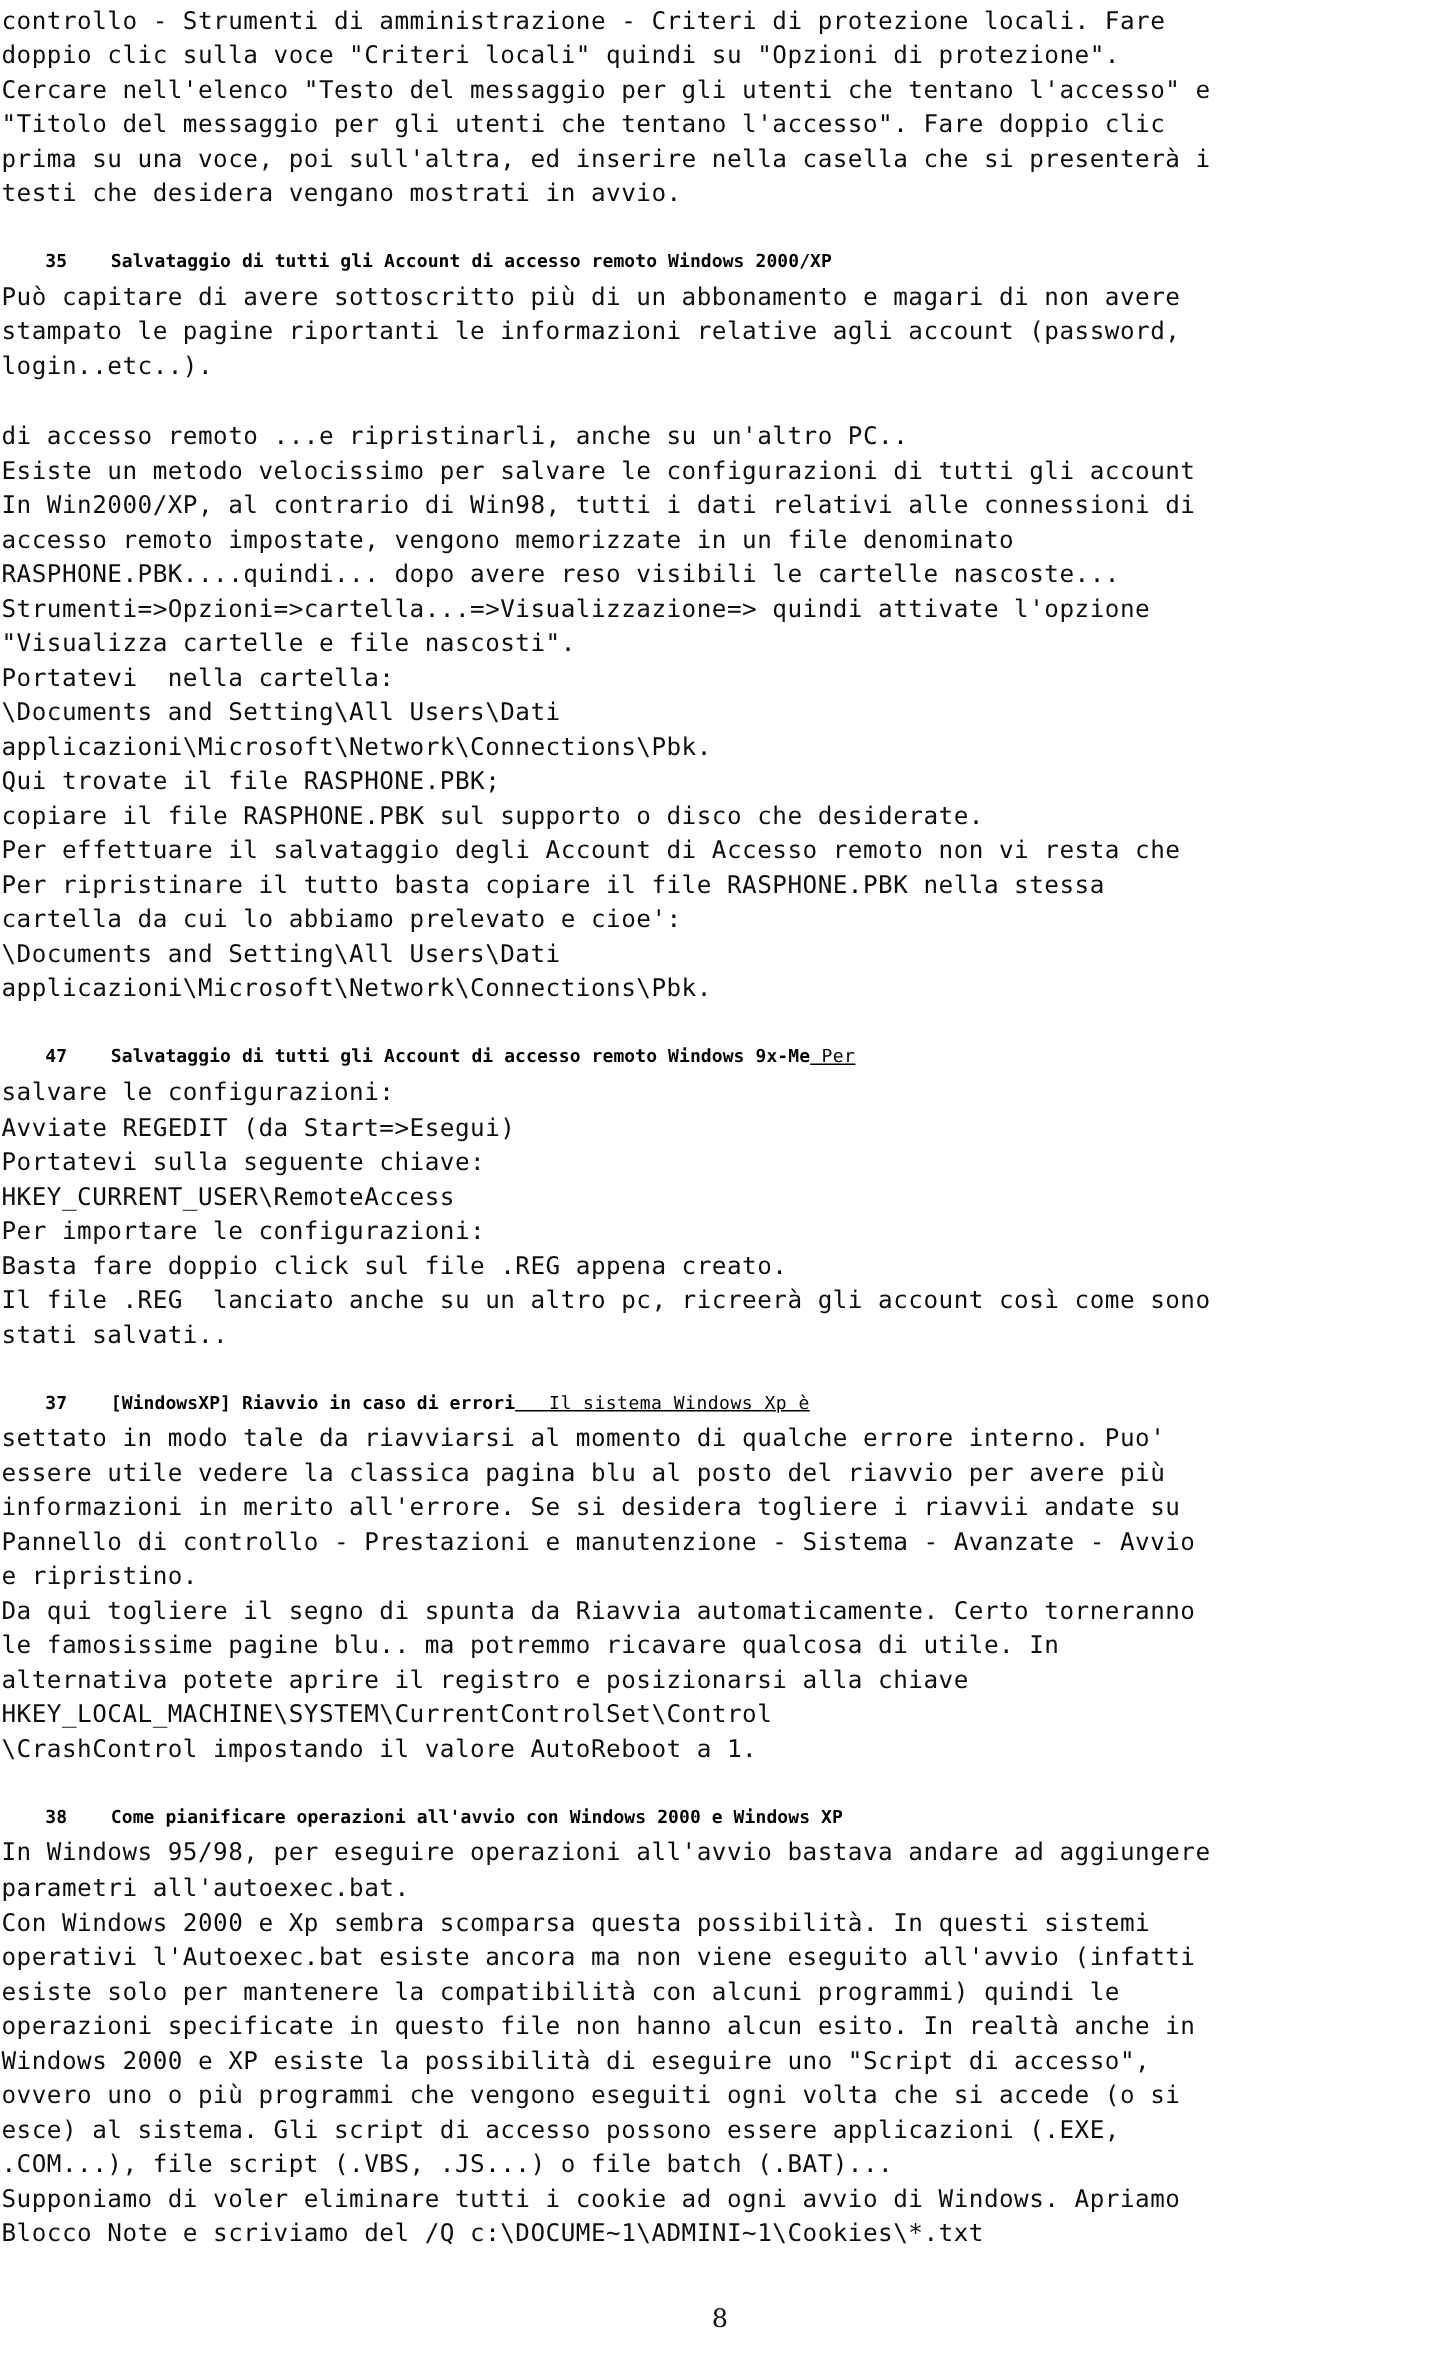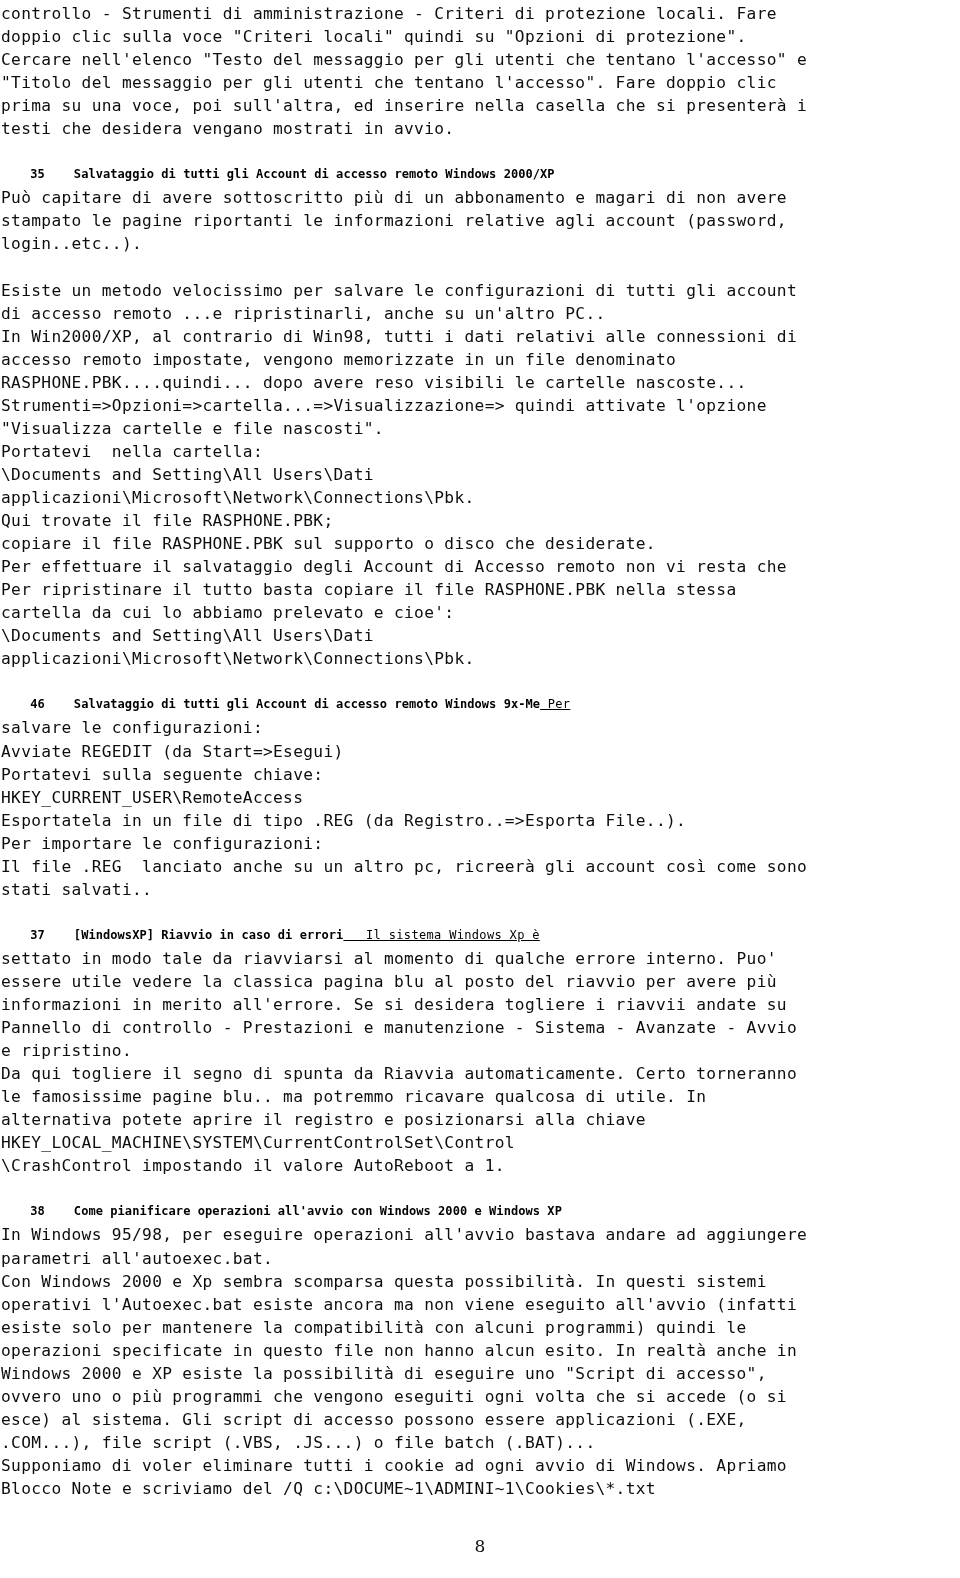--- a/index.html
+++ b/index.html
@@ -75,45 +75,45 @@
       <div class="line">Cercare nell'elenco "Testo del messaggio per gli utenti che tentano l'accesso" e</div>
       <div class="line">"Titolo del messaggio per gli utenti che tentano l'accesso". Fare doppio clic</div>
       <div class="line">prima su una voce, poi sull'altra, ed inserire nella casella che si presenterà i</div>
       <div class="line">testi che desidera vengano mostrati in avvio.</div>
       <div class="line blank">&nbsp;</div>
       <div class="heading-line"><span class="hd">    35    </span><span class="hd">Salvataggio di tutti gli Account di accesso remoto Windows 2000/XP</span></div>
       <div class="line">Può capitare di avere sottoscritto più di un abbonamento e magari di non avere</div>
       <div class="line">stampato le pagine riportanti le informazioni relative agli account (password,</div>
       <div class="line">login..etc..).</div>
       <div class="line blank">&nbsp;</div>
+      <div class="line">di accesso remoto ...e ripristinarli, anche su un'altro PC..</div>
       <div class="line">Esiste un metodo velocissimo per salvare le configurazioni di tutti gli account</div>
-      <div class="line">di accesso remoto ...e ripristinarli, anche su un'altro PC..</div>
       <div class="line">In Win2000/XP, al contrario di Win98, tutti i dati relativi alle connessioni di</div>
       <div class="line">accesso remoto impostate, vengono memorizzate in un file denominato</div>
       <div class="line">RASPHONE.PBK....quindi... dopo avere reso visibili le cartelle nascoste...</div>
       <div class="line">Strumenti=&gt;Opzioni=&gt;cartella...=&gt;Visualizzazione=&gt; quindi attivate l'opzione</div>
       <div class="line">"Visualizza cartelle e file nascosti".</div>
       <div class="line">Portatevi  nella cartella:</div>
       <div class="line">\Documents and Setting\All Users\Dati</div>
       <div class="line">applicazioni\Microsoft\Network\Connections\Pbk.</div>
       <div class="line">Qui trovate il file RASPHONE.PBK;</div>
       <div class="line">copiare il file RASPHONE.PBK sul supporto o disco che desiderate.</div>
       <div class="line">Per effettuare il salvataggio degli Account di Accesso remoto non vi resta che</div>
       <div class="line">Per ripristinare il tutto basta copiare il file RASPHONE.PBK nella stessa</div>
       <div class="line">cartella da cui lo abbiamo prelevato e cioe':</div>
       <div class="line">\Documents and Setting\All Users\Dati</div>
       <div class="line">applicazioni\Microsoft\Network\Connections\Pbk.</div>
       <div class="line blank">&nbsp;</div>
-      <div class="heading-line"><span class="hd">    46    </span><span class="hd">Salvataggio di tutti gli Account di accesso remoto Windows 9x-Me</span><span class="tail"> Per</span></div>
+      <div class="heading-line"><span class="hd">    47    </span><span class="hd">Salvataggio di tutti gli Account di accesso remoto Windows 9x-Me</span><span class="tail"> Per</span></div>
       <div class="line">salvare le configurazioni:</div>
       <div class="line">Avviate REGEDIT (da Start=&gt;Esegui)</div>
       <div class="line">Portatevi sulla seguente chiave:</div>
       <div class="line">HKEY_CURRENT_USER\RemoteAccess</div>
-      <div class="line">Esportatela in un file di tipo .REG (da Registro..=&gt;Esporta File..).</div>
       <div class="line">Per importare le configurazioni:</div>
+      <div class="line">Basta fare doppio click sul file .REG appena creato.</div>
       <div class="line">Il file .REG  lanciato anche su un altro pc, ricreerà gli account così come sono</div>
       <div class="line">stati salvati..</div>
       <div class="line blank">&nbsp;</div>
       <div class="heading-line"><span class="hd">    37    </span><span class="hd">[WindowsXP] Riavvio in caso di errori</span><span class="tail">   Il sistema Windows Xp è</span></div>
       <div class="line">settato in modo tale da riavviarsi al momento di qualche errore interno. Puo'</div>
       <div class="line">essere utile vedere la classica pagina blu al posto del riavvio per avere più</div>
       <div class="line">informazioni in merito all'errore. Se si desidera togliere i riavvii andate su</div>
       <div class="line">Pannello di controllo - Prestazioni e manutenzione - Sistema - Avanzate - Avvio</div>
       <div class="line">e ripristino.</div>
       <div class="line">Da qui togliere il segno di spunta da Riavvia automaticamente. Certo torneranno</div>

